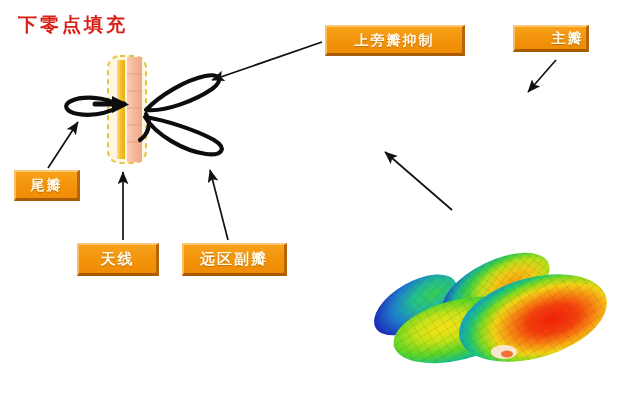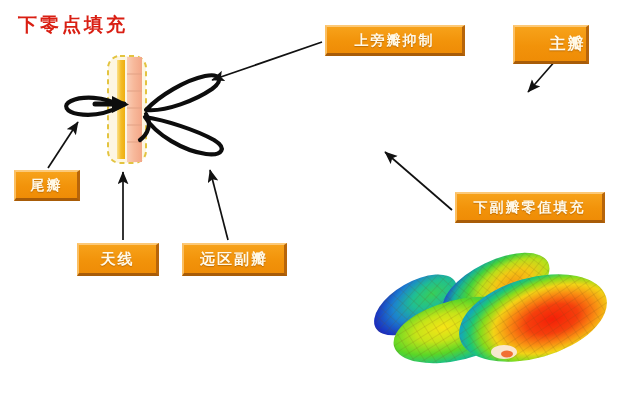--- a/index.html
+++ b/index.html
@@ -44,21 +44,21 @@
     justify-content: center;
     color: #fff9e8;
     font-weight: bold;
     letter-spacing: 2px;
     text-shadow: 0 1px 1px rgba(150,80,0,.55);
     white-space: nowrap;
   }
   .label-box .bx-text { display: block; line-height: 1; }
 
   #box-upper-sidelobe { left: 325px; top: 25px;  width: 140px; height: 31px; font-size: 14px; }
-  #box-main-lobe      { left: 513px; top: 25px;  width:  76px; height: 39px; font-size: 16px; padding-left: 34px; }
+  #box-main-lobe      { left: 513px; top: 25px;  width:  76px; height: 27px; font-size: 14px; padding-left: 34px; }
   #box-null-fill      { left: 455px; top: 192px; width: 150px; height: 31px; font-size: 14px; }
   #box-tail-lobe      { left:  14px; top: 170px; width:  66px; height: 31px; font-size: 14px; }
   #box-antenna        { left:  77px; top: 243px; width:  82px; height: 33px; font-size: 15px; }
   #box-far-sidelobe   { left: 182px; top: 243px; width: 105px; height: 33px; font-size: 15px; }
 
   
   #art {
     position: absolute;
     left: 0; top: 0;
     width: 640px; height: 401px;
@@ -213,23 +213,20 @@
   </svg>
 
   <div class="label-box" id="box-upper-sidelobe">
     <span class="bx-text">上旁瓣抑制</span>
   </div>
 
   <div class="label-box" id="box-main-lobe">
     <span class="bx-text">主瓣</span>
   </div>
 
-  <div class="label-box" id="box-null-fill">
-    <span class="bx-text">下副瓣零值填充</span>
-  </div>
 
   <div class="label-box" id="box-antenna">
     <span class="bx-text">天线</span>
   </div>
 
   <div class="label-box" id="box-tail-lobe">
     <span class="bx-text">尾瓣</span>
   </div>
 
   <div class="label-box" id="box-far-sidelobe">

